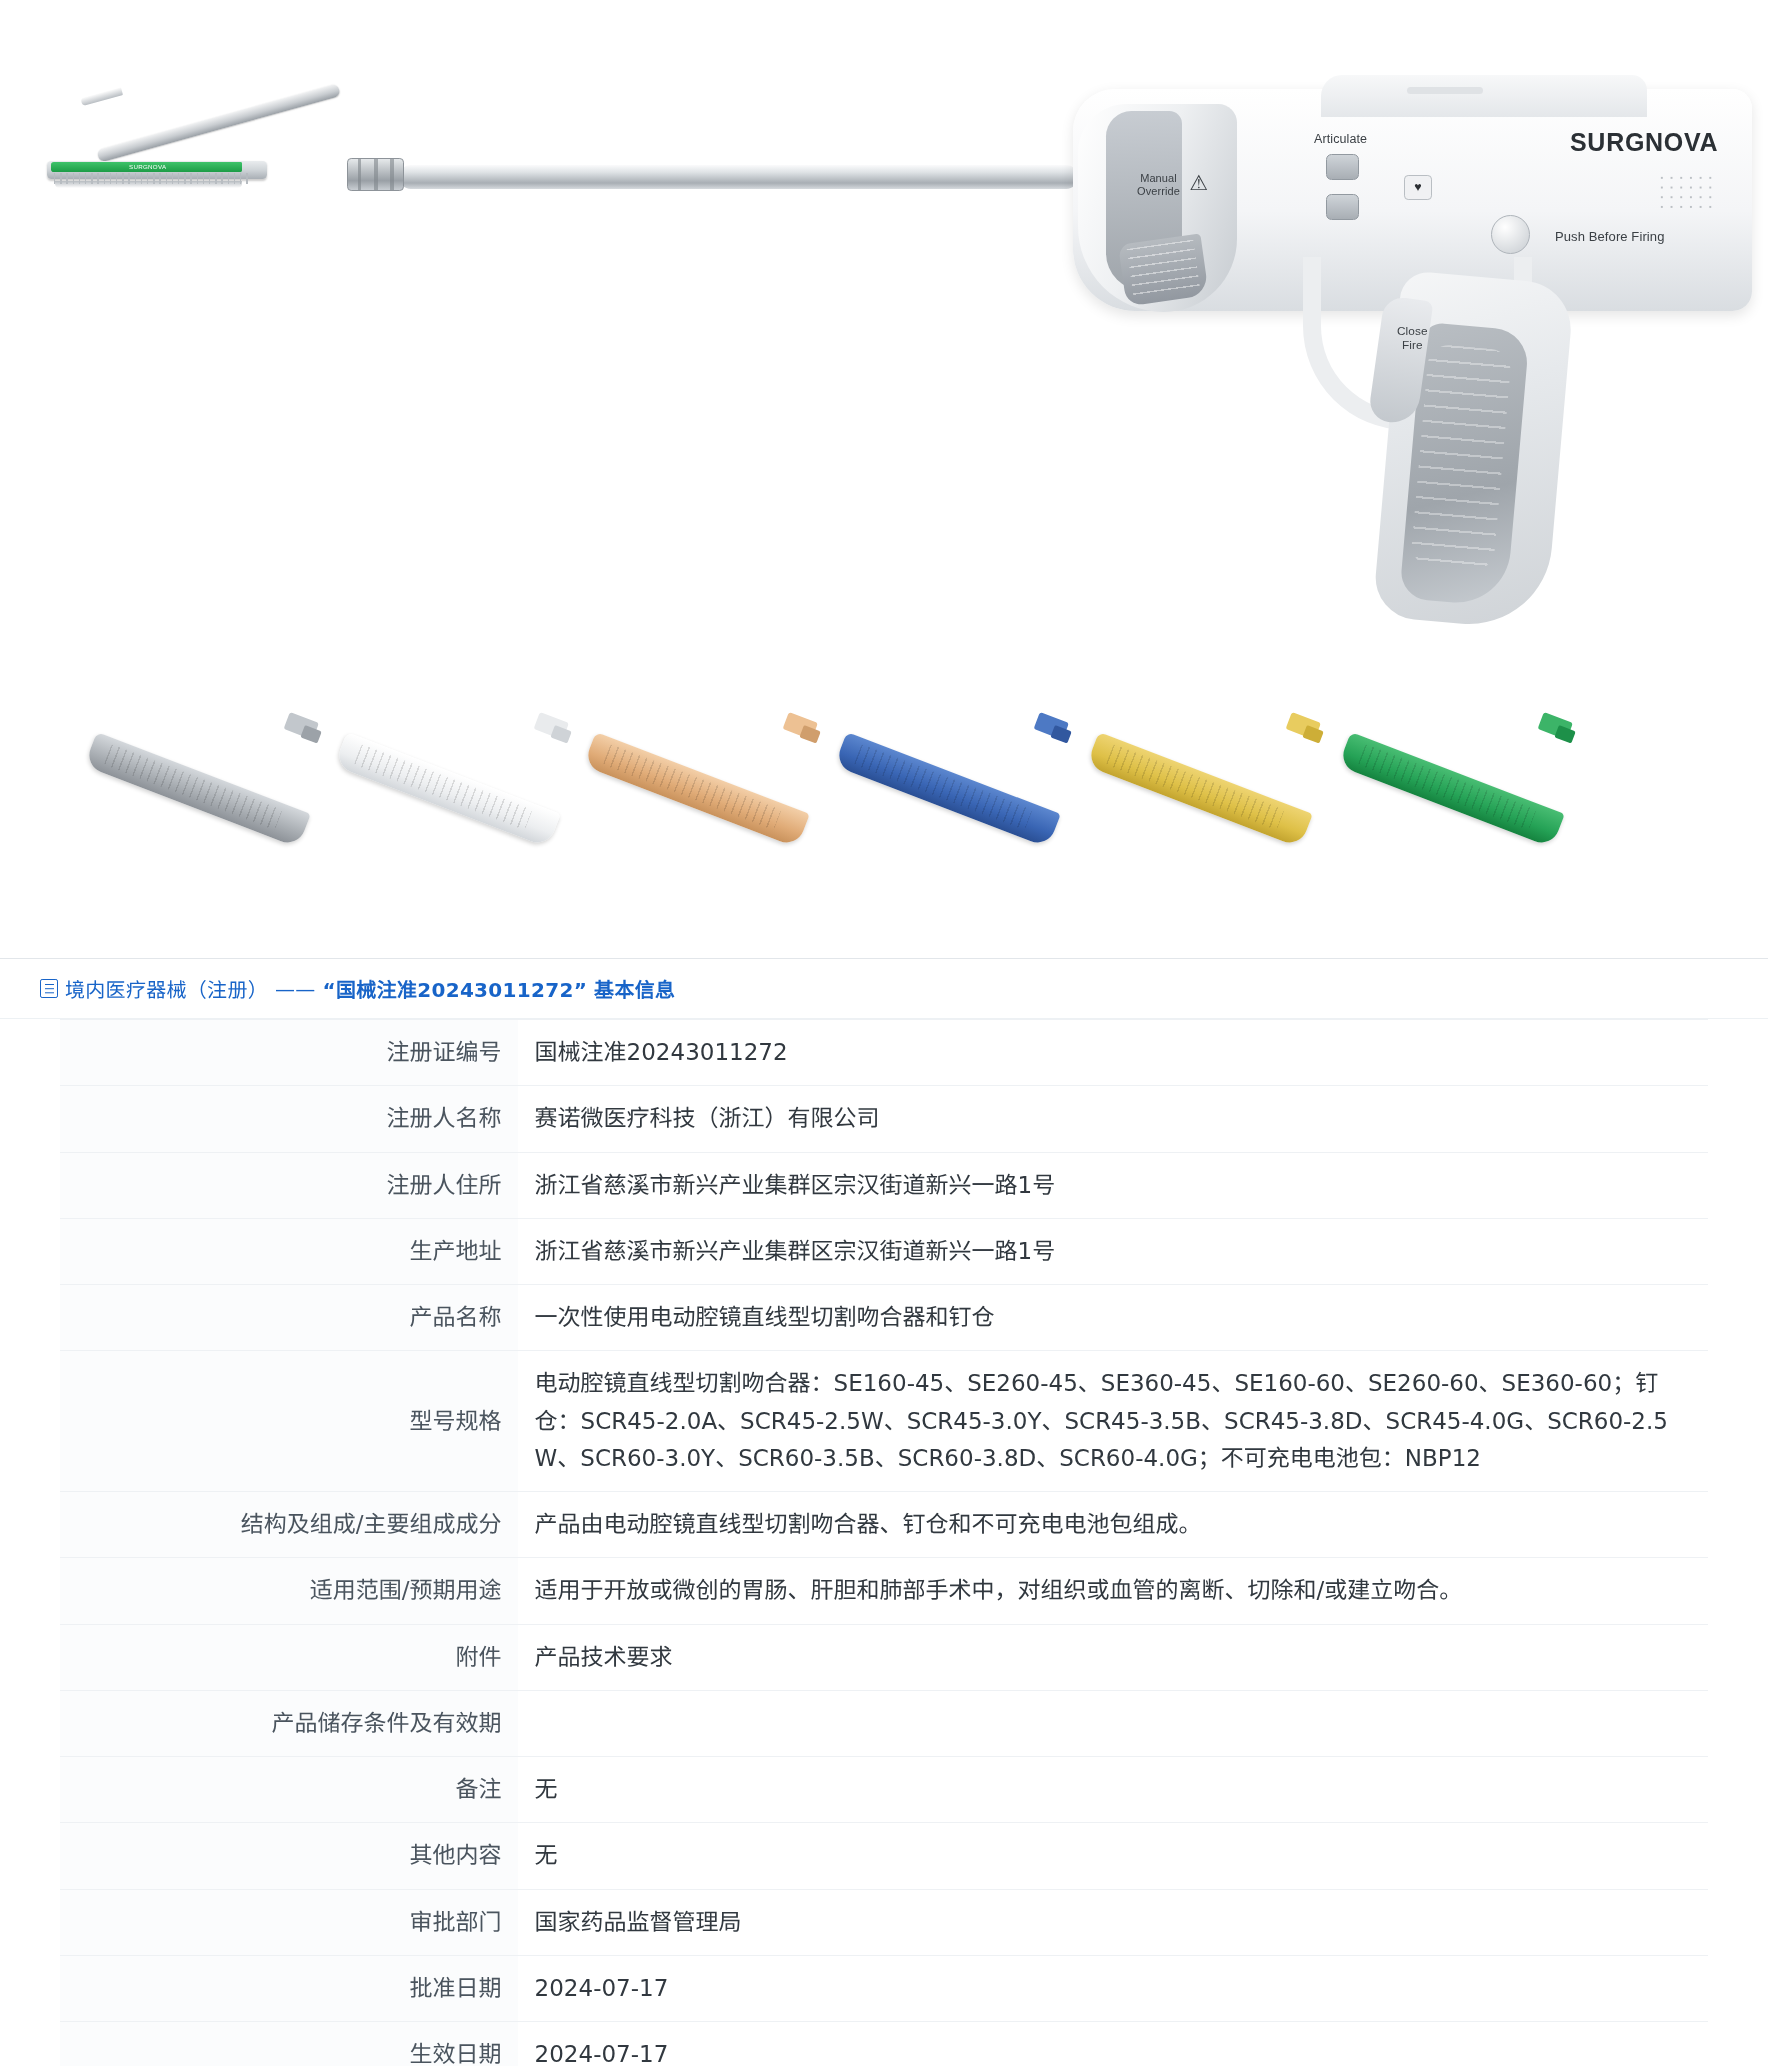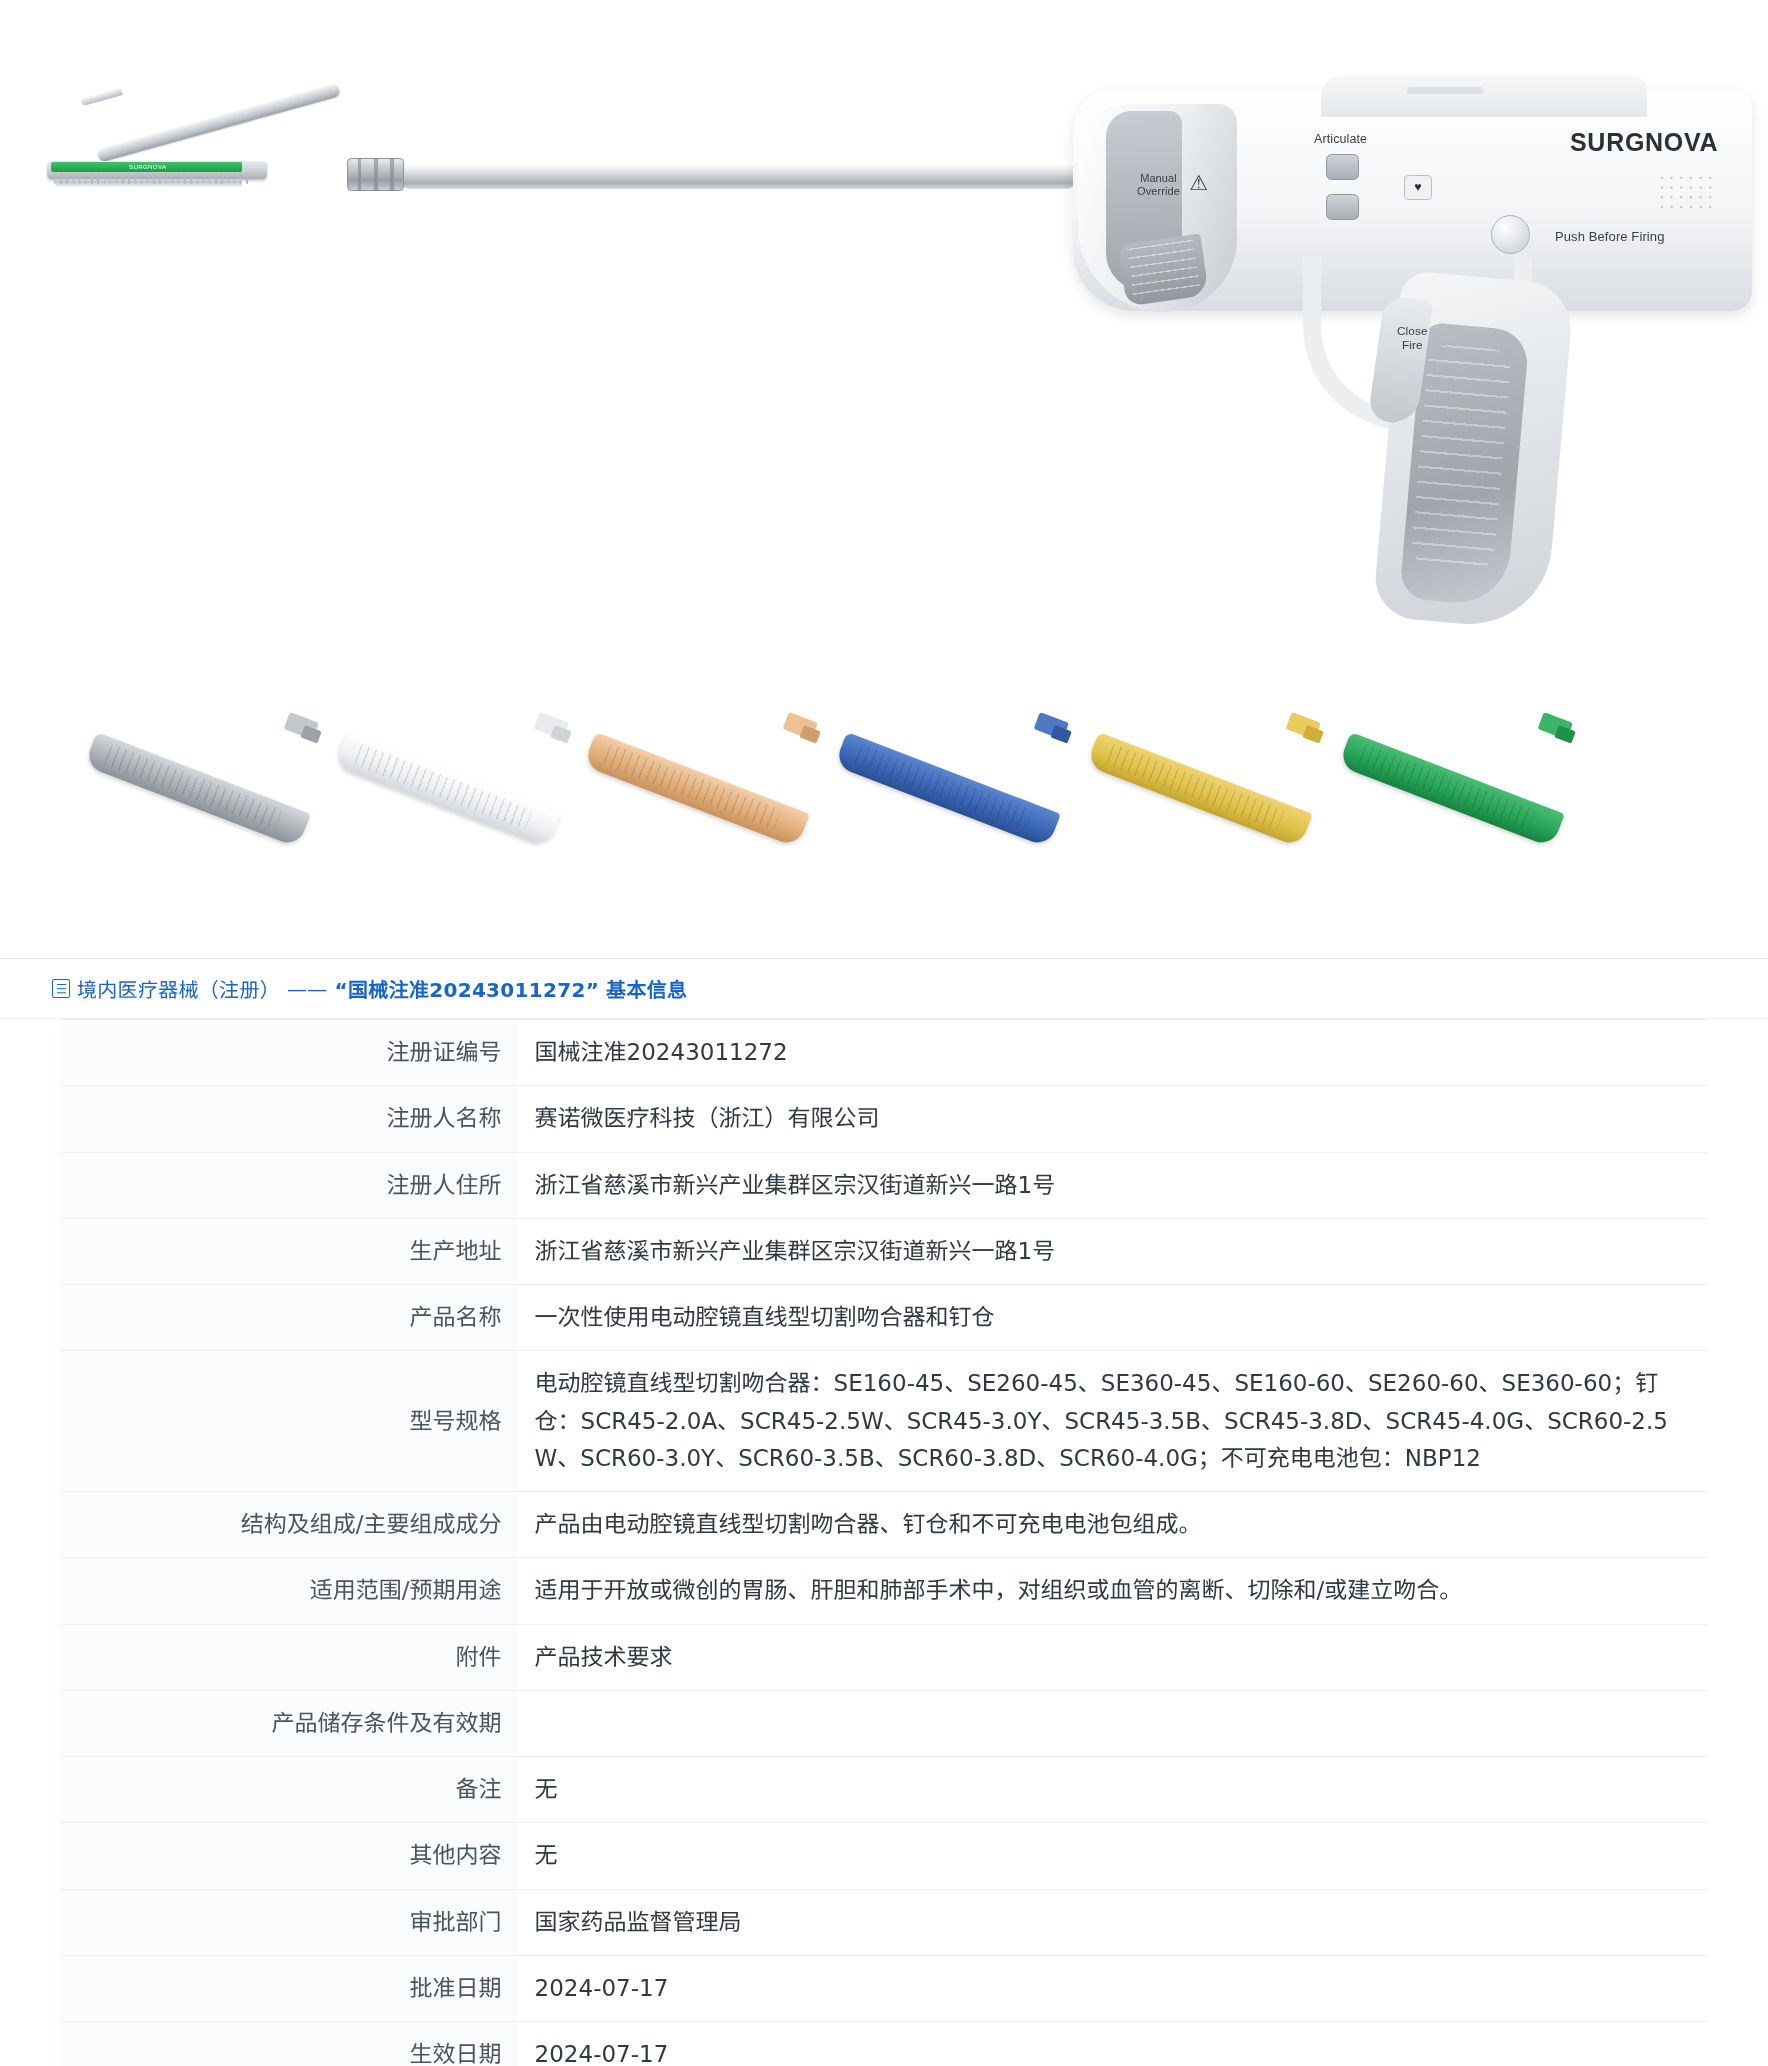--- a/index.html
+++ b/index.html
@@ -395,21 +395,21 @@
   .info-section {
     position: relative;
     width: 1768px;
     border-top: 1.4px solid #e2e6ea;
     background: #ffffff;
     padding: 0 0 28px 0;
   }
   .section-title-bar {
     height: 60px;
     display: flex;
-    padding-left: 52px;
+    padding-left: 40px;
     border-bottom: 1.4px solid #edf1f4;
   }
   .section-title {
     font-size: 20px;
     color: #1864c8;
     letter-spacing: 0.3px;
     display: flex;
     align-items: center;
     gap: 7px;
     font-family: "DejaVu Sans", "Liberation Sans", sans-serif;

